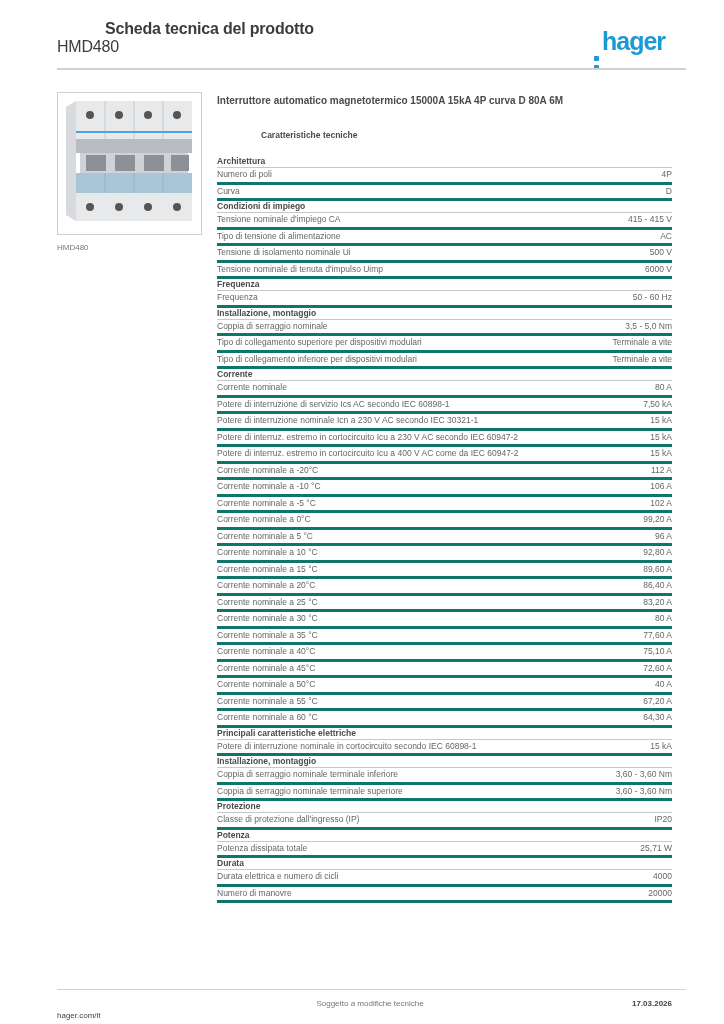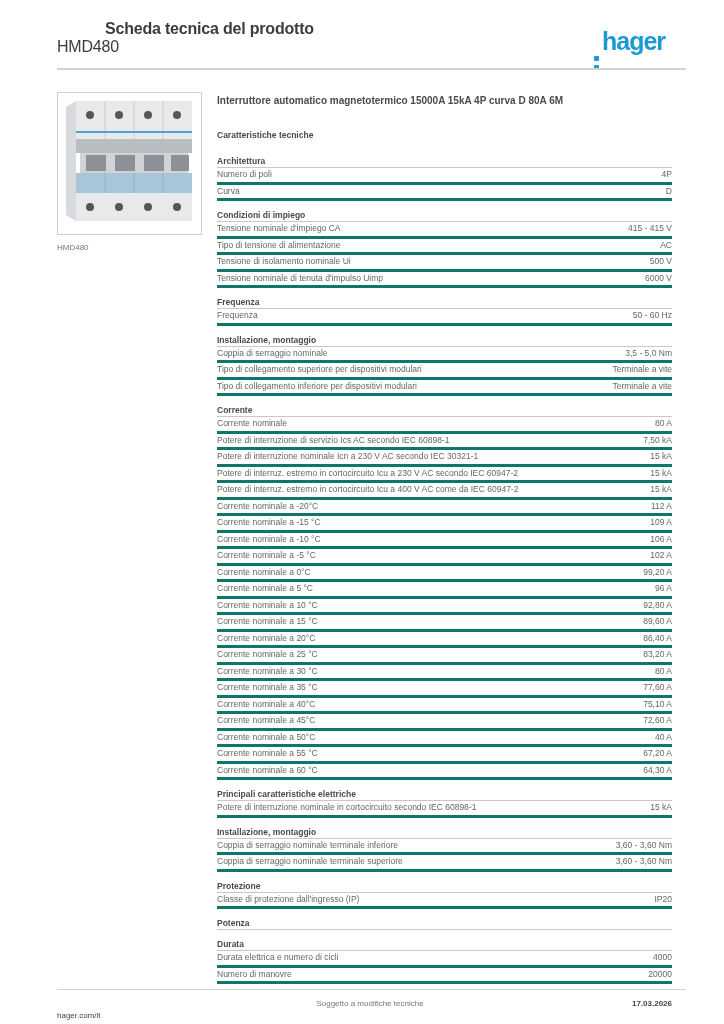--- a/index.html
+++ b/index.html
@@ -7,22 +7,22 @@
   .hdr-title{position:absolute;left:57px;top:20px;font-size:16px;font-weight:bold;color:#3c3c3c;letter-spacing:-0.2px;margin-left:48px;}
   .hdr-code{position:absolute;left:57px;top:38px;font-size:16px;color:#3c3c3c;letter-spacing:-0.2px;}
   .logo{position:absolute;left:594px;top:27px;font-size:25px;font-weight:bold;color:#1d9ad6;letter-spacing:-1px;line-height:28px;}
   .logo .dots{display:inline-block;width:6px;position:relative;margin-right:2px;}
   .logo .dots i{position:absolute;left:0;width:5px;height:5px;background:#1d9ad6;border-radius:1px;}
   .hdr-rule{position:absolute;left:57px;top:68px;width:629px;height:2px;background:#d2d2d2;}
   .photo{position:absolute;left:57px;top:92px;width:145px;height:143px;border:1px solid #cfcfcf;box-sizing:border-box;background:#fff;}
   .photo-caption{position:absolute;left:57px;top:243px;font-size:8px;color:#777;}
   .content{position:absolute;left:217px;top:94px;width:455px;}
   .prod-desc{font-size:10px;font-weight:bold;color:#4a4a4a;height:36px;line-height:13px;}
-  .tech-title{font-size:8.5px;font-weight:bold;color:#4a4a4a;height:26px;line-height:10px;}
-  .section{margin-bottom:9px;}
+  .tech-title{font-size:8.5px;font-weight:bold;color:#4a4a4a;height:26px;line-height:10px;margin-left:44px;}
+  .section{}
   .sec-title{font-size:8.5px;font-weight:bold;color:#4a4a4a;height:11px;line-height:11px;border-bottom:1px solid #c8c8c8;}
   .row{display:flex;justify-content:space-between;font-size:8.5px;color:#666;height:13.5px;line-height:13.5px;border-bottom:3px solid #0f766e;}
   .row span{white-space:nowrap;}
   .foot-rule{position:absolute;left:57px;top:989px;width:629px;height:1px;background:#d2d2d2;}
   .foot-left{position:absolute;left:57px;top:1011px;font-size:8px;font-weight:normal;color:#444;}
   .foot-mid{position:absolute;left:0;width:724px;text-align:center;top:999px;font-size:8px;color:#777;padding-left:8px;}
   .foot-right{position:absolute;right:52px;top:999px;font-size:8px;font-weight:bold;color:#444;}
 </style>
 </head>
 <body>
@@ -149,24 +149,20 @@
         </div>
         <div class="row">
           <span>Potere di interruz. estremo in cortocircuito Icu a 400 V AC come da IEC 60947-2</span>
           <span>15 kA</span>
         </div>
         <div class="row">
           <span>Corrente nominale a -20°C</span>
           <span>112 A</span>
         </div>
         <div class="row">
-          <span>Corrente nominale a -15 °C</span>
-          <span>109 A</span>
-        </div>
-        <div class="row">
           <span>Corrente nominale a -10 °C</span>
           <span>106 A</span>
         </div>
         <div class="row">
           <span>Corrente nominale a -5 °C</span>
           <span>102 A</span>
         </div>
         <div class="row">
           <span>Corrente nominale a 0°C</span>
           <span>99,20 A</span>
@@ -240,20 +236,24 @@
       </div>
       <div class="section">
         <div class="sec-title">Protezione</div>
         <div class="row">
           <span>Classe di protezione dall'ingresso (IP)</span>
           <span>IP20</span>
         </div>
       </div>
       <div class="section">
         <div class="sec-title">Potenza</div>
+        <div class="row">
+          <span>Potenza dissipata totale</span>
+          <span>25,71 W</span>
+        </div>
       </div>
       <div class="section">
         <div class="sec-title">Durata</div>
         <div class="row">
           <span>Durata elettrica e numero di cicli</span>
           <span>4000</span>
         </div>
         <div class="row">
           <span>Numero di manovre</span>
           <span>20000</span>

